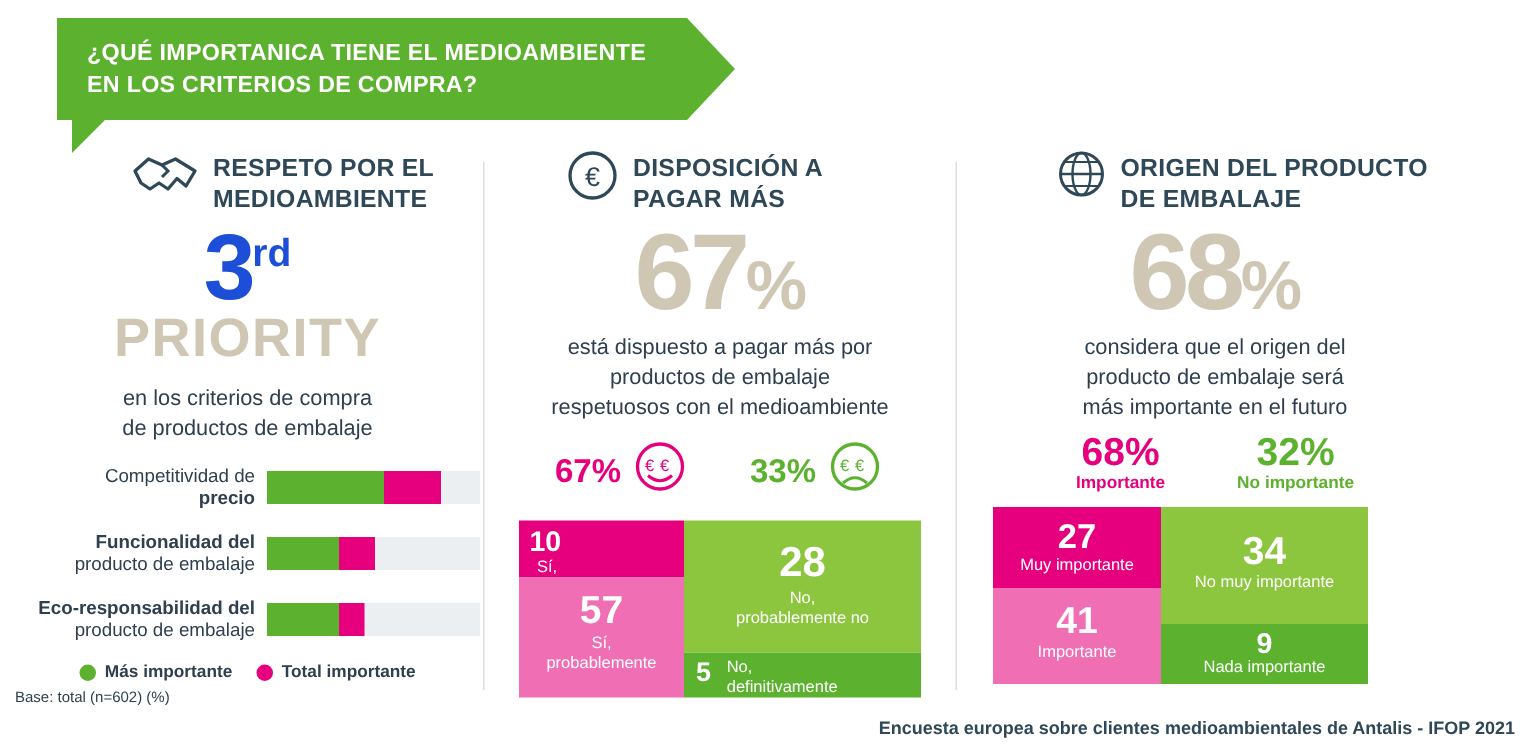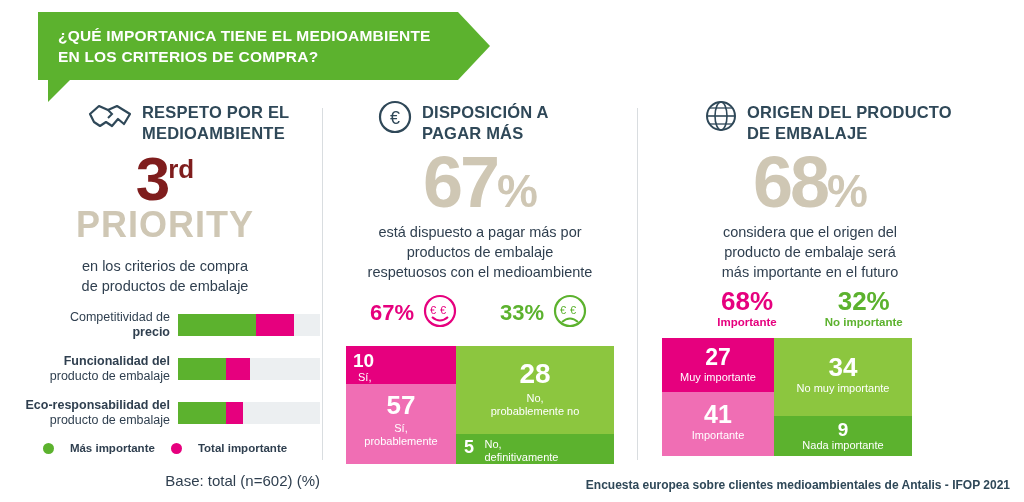--- a/index.html
+++ b/index.html
@@ -45,21 +45,21 @@
 
   .head{display:flex;align-items:flex-start;gap:10px;}
   .head-title{
     color:#2f4858;font-weight:bold;font-size:16.5px;line-height:21px;
     text-transform:uppercase;letter-spacing:.2px;padding-top:2px;
   }
   .icon-wrap{flex:0 0 auto;}
 
   
   .big{
-    font-weight:bold;color:#7f1d1d;letter-spacing:-2px;line-height:1;
+    font-weight:bold;color:#1d4ed8;letter-spacing:-2px;line-height:1;
   }
   .big-3rd{font-size:62px;text-align:center;}
   .big-3rd sup{font-size:26px;letter-spacing:0;vertical-align:super;}
   .priority{
     font-size:36px;font-weight:bold;color:#cfc7b4;letter-spacing:1px;
     text-align:center;margin-top:-6px;text-transform:uppercase;
   }
   .big-pct{font-size:72px;text-align:center;color:#cfc7b4;letter-spacing:-3px;}
   .big-pct .sym{font-size:46px;letter-spacing:-1px;}
 
@@ -72,25 +72,25 @@
   .bar-row{display:flex;align-items:center;margin-bottom:14px;justify-content:space-between;}
   .bar-label{
     width:160px;text-align:right;font-size:12.5px;line-height:15px;
     padding-right:8px;color:#2f3f4f;
   }
   .bar-label b{color:#2f3f4f;}
   .bar-track{position:relative;height:22px;flex:1;background:#eceff1;}
   .seg-green{position:absolute;left:0;top:0;height:100%;background:#5cb22e;}
   .seg-pink{position:absolute;top:0;height:100%;background:#e6007e;}
   .legend{display:flex;gap:16px;justify-content:center;margin-top:10px;align-items:center;}
-  .legend-item{display:flex;align-items:center;gap:16px;font-size:11.5px;font-weight:bold;}
+  .legend-item{display:flex;align-items:center;gap:6px;font-size:11.5px;font-weight:bold;}
   .dot{width:11px;height:11px;border-radius:50%;display:inline-block;}
   .dot-green{background:#5cb22e;}
   .dot-pink{background:#e6007e;}
-  .base{text-align:right;font-size:15px;color:#2f3f4f;margin-top:18px;}
+  .base{text-align:left;font-size:10px;color:#2f3f4f;margin-top:6px;}
 
   
   .faces{display:flex;justify-content:center;gap:40px;margin-top:12px;align-items:center;}
   .face-group{display:flex;align-items:center;gap:6px;}
   .face-pct{font-size:22px;font-weight:bold;}
   .pink{color:#e6007e;}
   .green{color:#5cb22e;}
 
   
   .blocks2{position:relative;width:268px;height:118px;margin:14px auto 12px;}

